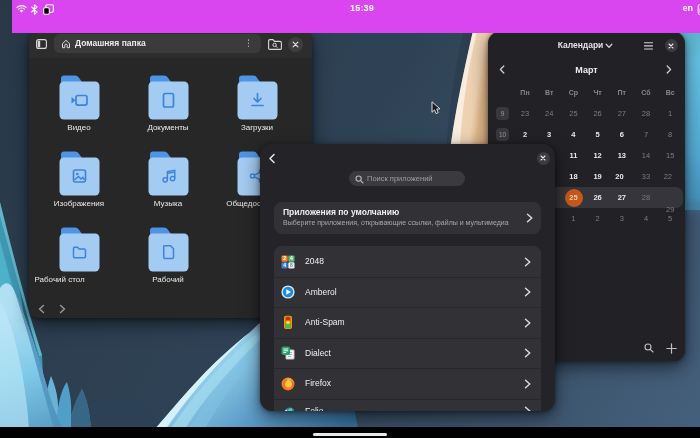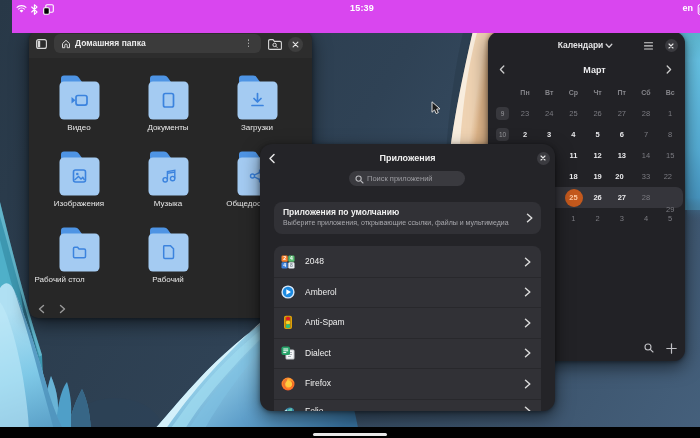--- a/index.html
+++ b/index.html
@@ -101,21 +101,21 @@
   </svg>
   <svg class="abs" style="left:156px;top:9.7px;" width="9" height="8" viewBox="0 0 9 8">
     <path d="M0.5,0.8 h8 M0.5,3.9 h8 M0.5,7 h8" stroke="#d2d2d2" stroke-width="1.1" stroke-linecap="round"></path>
   </svg>
   <div class="abs" style="left:176.5px;top:7px;width:13px;height:13px;border-radius:50%;background:#3a3a3f;">
     <svg class="abs" style="left:3.5px;top:3.5px;" width="6" height="6" viewBox="0 0 6 6">
       <path d="M1,1 L5,5 M5,1 L1,5" stroke="#e8e8e8" stroke-width="1.1" stroke-linecap="round"></path>
     </svg>
   </div>
 
-  <div class="abs" style="left:0;top:28px;width:197px;height:20px;text-align:center;line-height:20px;font-size:9px;font-weight:bold;color:#ededef;margin-left:8px;">Март</div>
+  <div class="abs" style="left:0;top:28px;width:197px;height:20px;text-align:center;line-height:20px;font-size:9px;font-weight:bold;color:#ededef;">Март</div>
   <svg class="abs" style="left:11px;top:33px;" width="6" height="9" viewBox="0 0 6 9">
         <path d="M4.8,1 L1.4,4.5 L4.8,8" fill="none" stroke="#cccccc" stroke-width="1.3" stroke-linecap="round" stroke-linejoin="round"></path>
       </svg>
   <svg class="abs" style="left:178px;top:33px;" width="6" height="9" viewBox="0 0 6 9">
         <path d="M1.2,1 L4.6,4.5 L1.2,8" fill="none" stroke="#cccccc" stroke-width="1.3" stroke-linecap="round" stroke-linejoin="round"></path>
       </svg>
 
   <div class="abs" style="left:30.5px;top:57px;width:160px;height:10px;font-size:7px;font-weight:bold;color:#85858a;">
     <span class="abs" style="left:0px;width:13px;text-align:center;">Пн</span>
     <span class="abs" style="left:24.2px;width:13px;text-align:center;">Вт</span>
@@ -281,21 +281,20 @@
   <div class="abs" style="left:94.5px;top:244px;width:89px;text-align:center;font-size:8px;color:#e8e8e8;">Рабочий</div>
 
   <svg class="abs" style="left:8px;top:273px;" width="30" height="10" viewBox="0 0 30 10">
     <path d="M6.5,1.5 L2.5,5 L6.5,8.5" fill="none" stroke="#9a9a9a" stroke-width="1.4" stroke-linecap="round" stroke-linejoin="round"></path>
     <path d="M23.5,1.5 L27.5,5 L23.5,8.5" fill="none" stroke="#9a9a9a" stroke-width="1.4" stroke-linecap="round" stroke-linejoin="round"></path>
   </svg>
 </div>
 
 <div class="win" id="settings" style="left:260px;top:144px;width:295px;height:267px;background:#242428;border-radius:12px;overflow:hidden;">
 
-  <div class="abs" style="left:0;top:0;width:295px;height:28px;text-align:center;line-height:28px;font-size:9px;font-weight:bold;color:#f0f0f0;">Приложения</div>
   <svg class="abs" style="left:8px;top:9px;" width="8" height="11" viewBox="0 0 8 11">
     <path d="M6,1.5 L2,5.5 L6,9.5" fill="none" stroke="#e8e8e8" stroke-width="1.5" stroke-linecap="round" stroke-linejoin="round"></path>
   </svg>
   <div class="abs" style="left:276.5px;top:7.5px;width:13px;height:13px;border-radius:50%;background:#3b3b40;">
     <svg class="abs" style="left:3.5px;top:3.5px;" width="6" height="6" viewBox="0 0 6 6">
       <path d="M1,1 L5,5 M5,1 L1,5" stroke="#e8e8e8" stroke-width="1.1" stroke-linecap="round"></path>
     </svg>
   </div>
 
   <div class="abs" style="left:89px;top:27px;width:116px;height:15px;border-radius:7.5px;background:#3a3a3f;">

